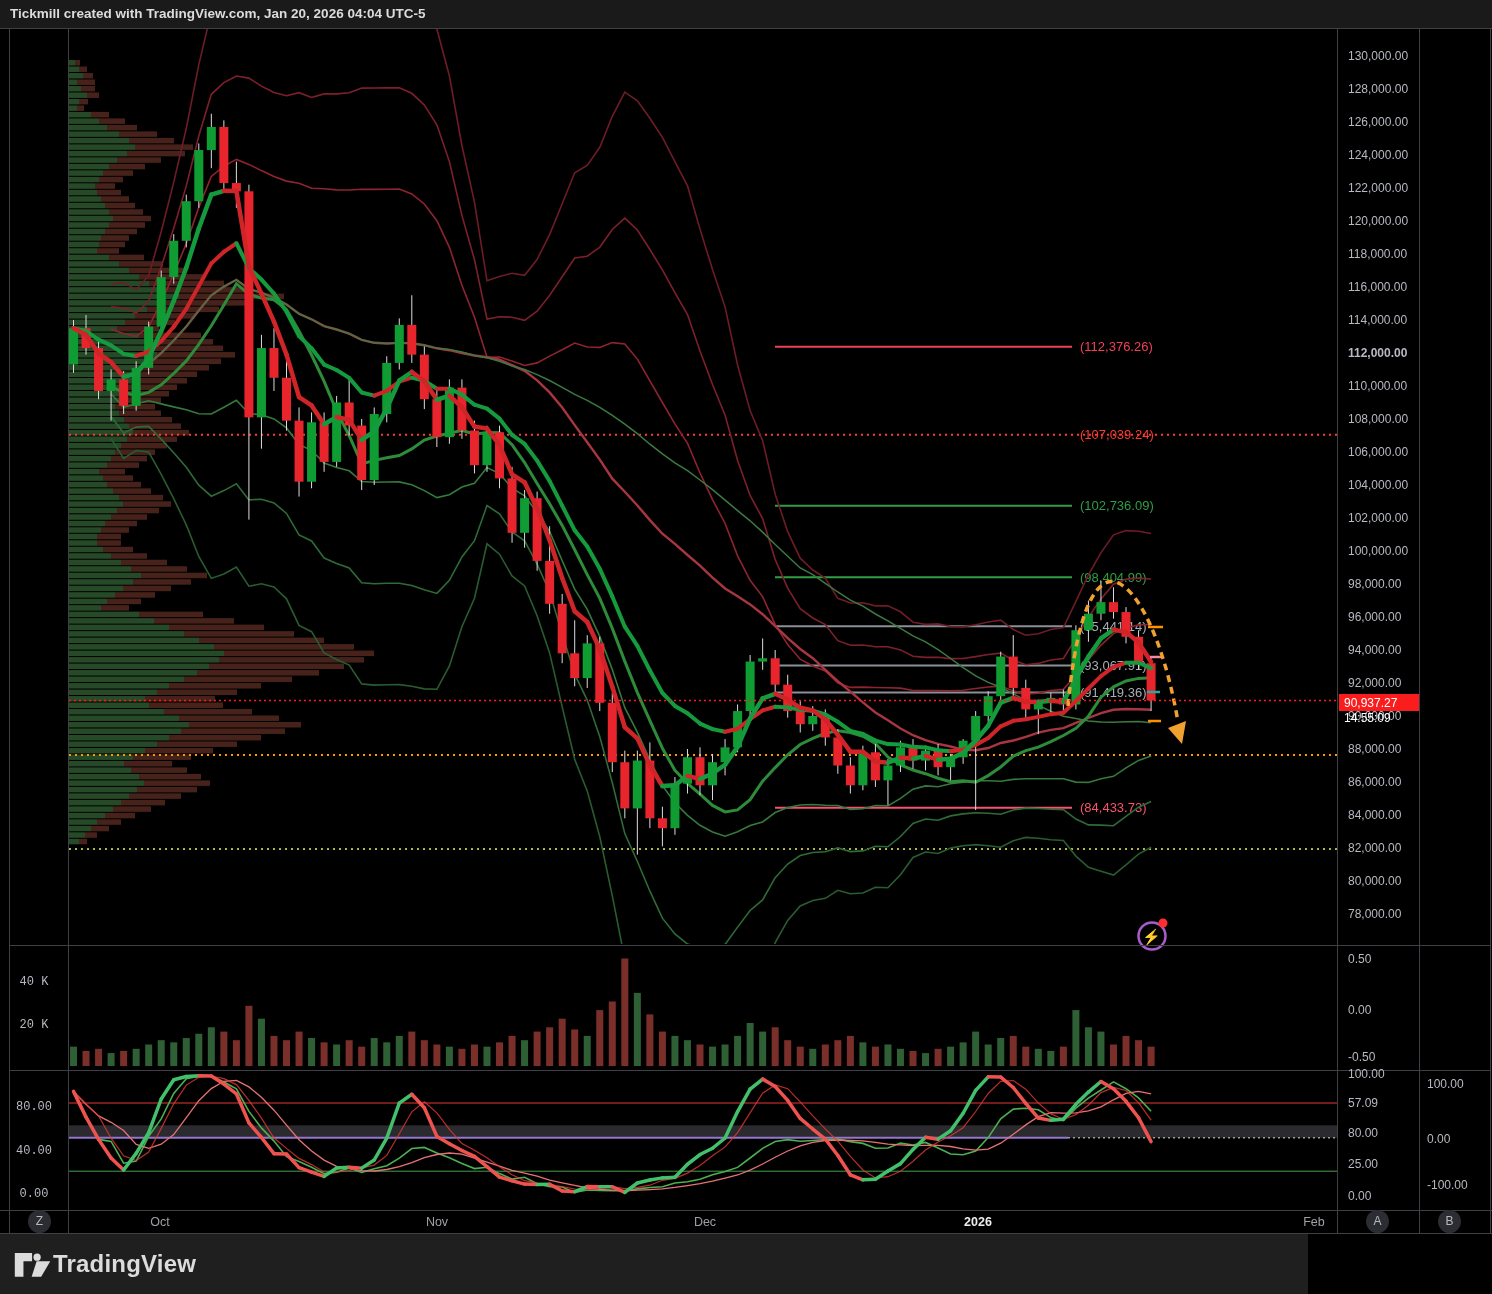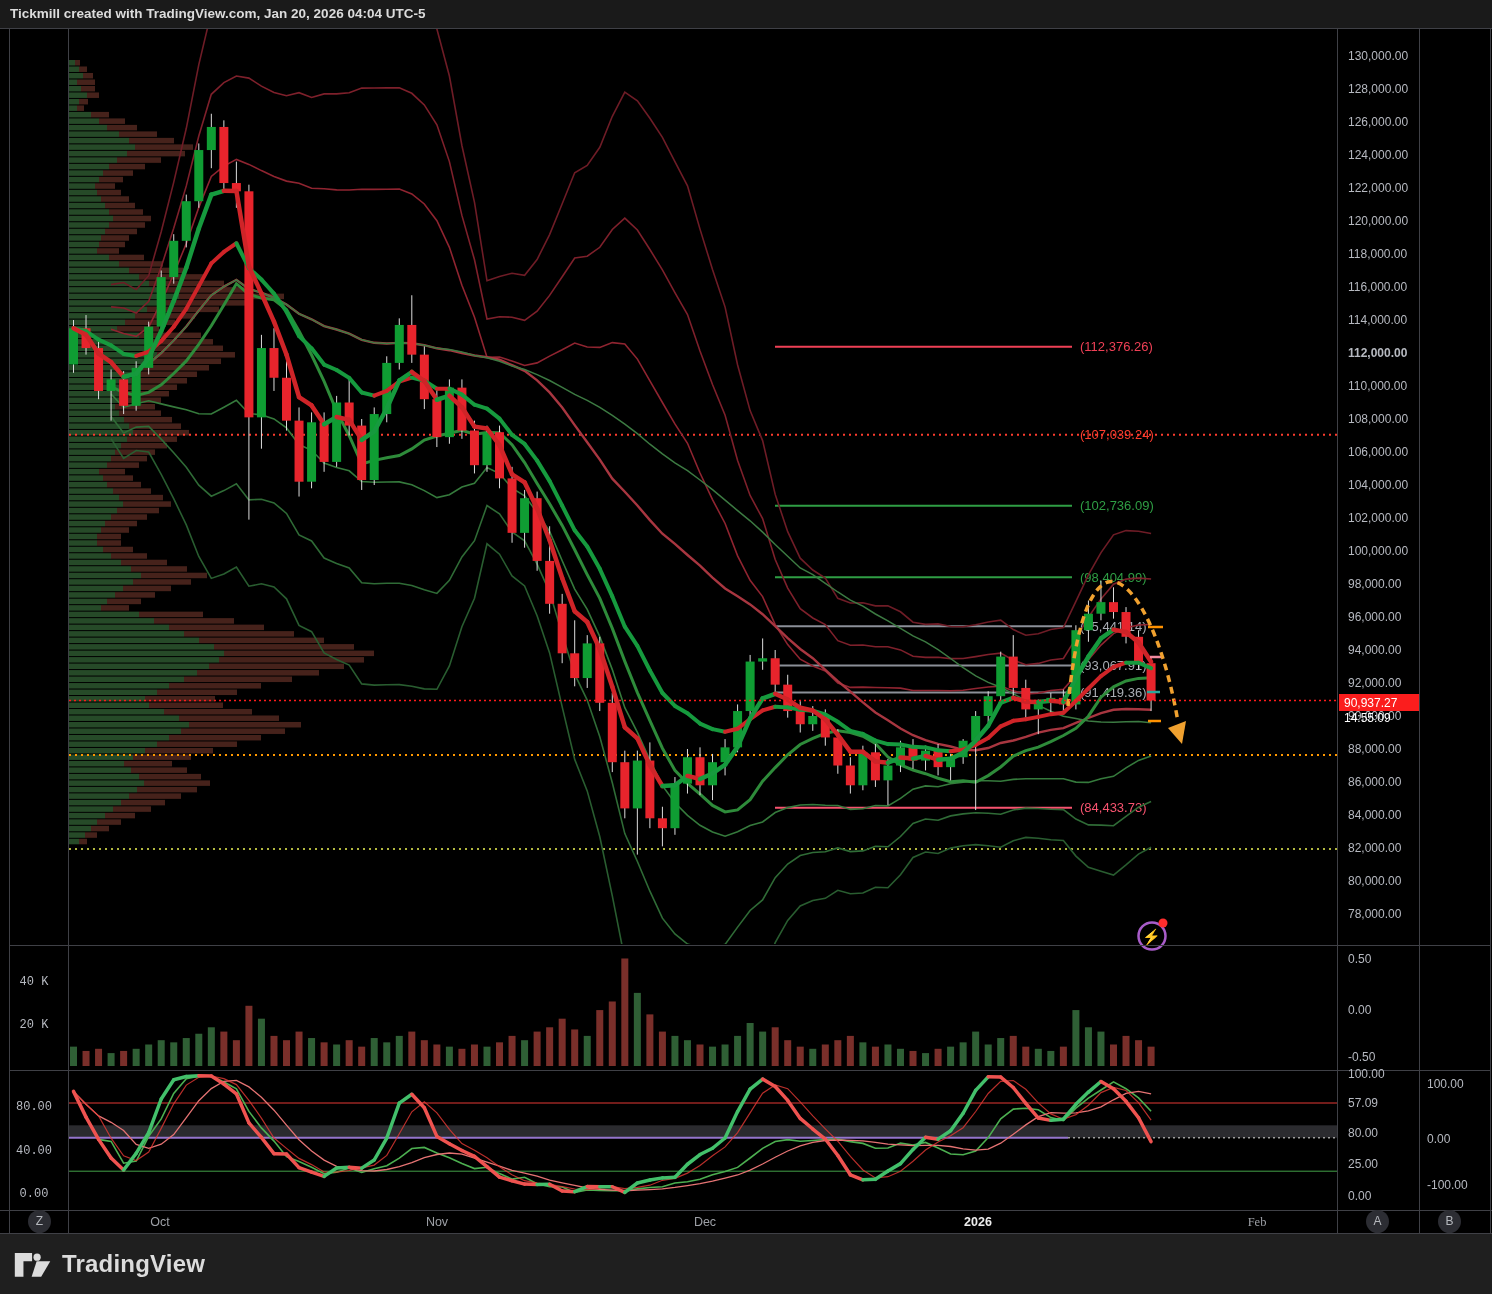--- a/index.html
+++ b/index.html
@@ -12,22 +12,22 @@
   .axlabel{position:absolute;font-size:12px;color:#b6b9c0;transform:translateY(-50%);
            white-space:nowrap;}
   .gutter{left:6px;width:56px;text-align:center;font-family:Liberation Mono, monospace;}
   .timelabel{position:absolute;top:1211px;height:22px;line-height:22px;font-size:12.5px;
              color:#9da0a6;text-align:center;transform:translateX(-50%);}
   .timelabel.bold{color:#ececec;font-weight:700;}
   .circlebtn{position:absolute;width:23px;height:23px;border-radius:50%;background:#2c2d33;
              color:#b5b8bd;font-size:12px;line-height:23px;text-align:center;top:1210px;cursor:pointer;}
   #badge{position:absolute;left:1339px;top:694px;width:80px;height:17px;background:#fb1d1d;
          color:#fff;font-size:12px;line-height:15px;padding:2px 0 0 5px;box-sizing:border-box;}
-  #footer{position:absolute;left:0;top:1234px;width:1492px;height:60px;background:#1f1f1f;
-          display:flex;align-items:center;padding-left:13px;box-sizing:border-box;gap:9px;}
+  #footer{position:absolute;left:0;top:1234px;width:1308px;height:60px;background:#1f1f1f;
+          display:flex;align-items:center;padding-left:13px;box-sizing:border-box;}
   #footer .brand{color:#dcdcdc;font-size:24px;font-weight:700;letter-spacing:.2px;}
 </style>
 </head>
 <body>
 
 <div id="app">
   <div id="topbar">
     <span>Tickmill created with TradingView.com, Jan 20, 2026 04:04 UTC-5</span>
   </div>
 
@@ -924,21 +924,21 @@
       <div class="axlabel" style="left: 1348px; top: 1133px;">80.00</div>
       <div class="axlabel" style="left: 1348px; top: 1164px;">25.00</div>
       <div class="axlabel" style="left: 1348px; top: 1196px;">0.00</div>
       <div class="axlabel" style="left: 1427px; top: 1084px;">100.00</div>
       <div class="axlabel" style="left: 1427px; top: 1139px;">0.00</div>
       <div class="axlabel" style="left: 1427px; top: 1185px;">-100.00</div>
       <div class="timelabel" style="left: 160px;">Oct</div>
       <div class="timelabel" style="left: 437px;">Nov</div>
       <div class="timelabel" style="left: 705px;">Dec</div>
       <div class="timelabel bold" style="left: 978px;">2026</div>
-      <div class="timelabel" style="left: 1257px; font-family: Liberation Serif, serif;">Feb</div>
+      <div class="timelabel" style="left: 1314px;">Feb</div>
     </div>
 
   <div id="badge">
     <div>90,937.27</div>
     <div>14:55:09</div>
   </div>
 
   <div class="circlebtn" style="left:28px">Z</div>
   <div class="circlebtn" style="left:1366px">A</div>
   <div class="circlebtn" style="left:1438px">B</div>

